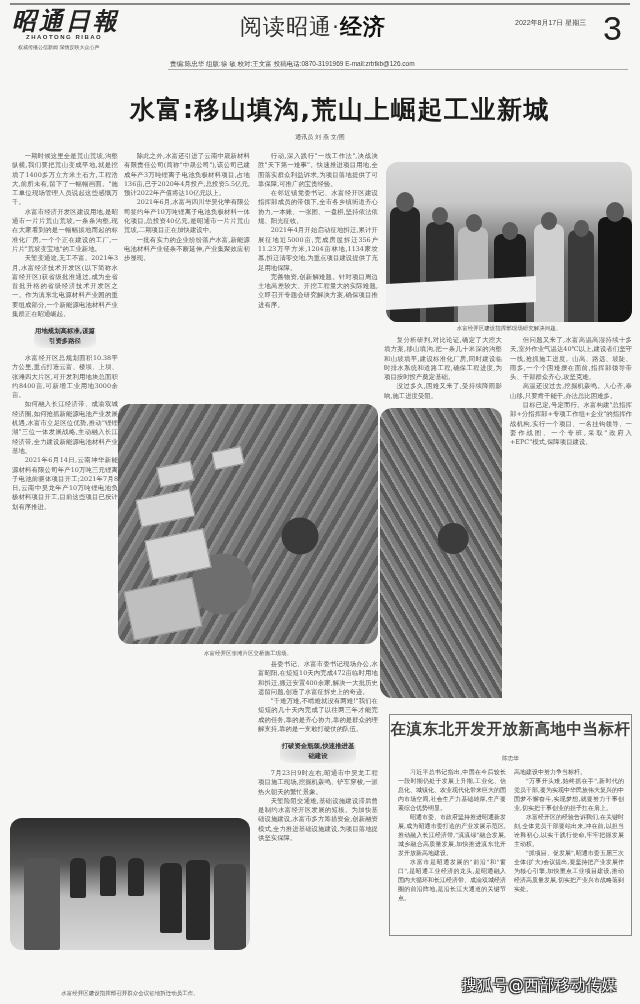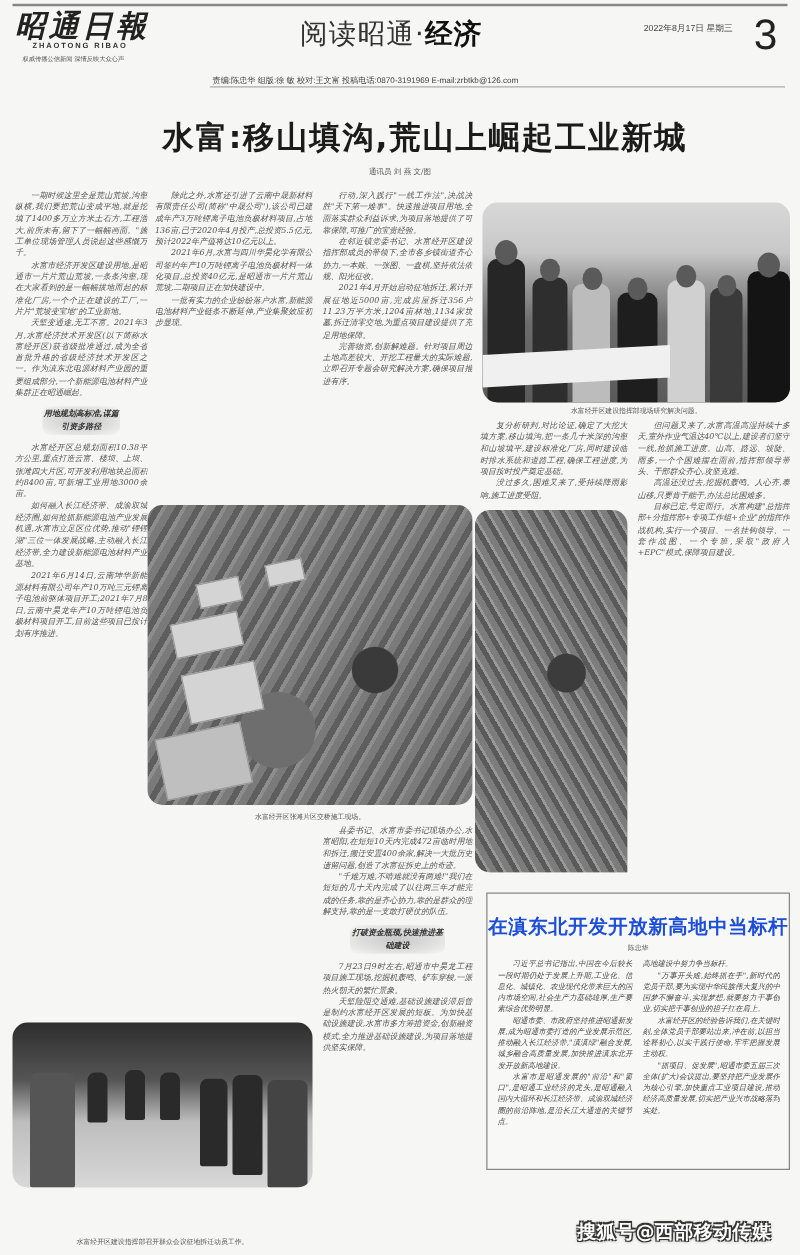--- a/index.html
+++ b/index.html
@@ -20,21 +20,21 @@
   .date { position: absolute; left: 515px; top: 18px; font-family: "Liberation Sans", sans-serif; font-size: 7px; color: #444; }
   .page-num { position: absolute; left: 603px; top: 8px; font-family: "Liberation Sans", sans-serif; font-size: 34px; color: #222; line-height: 40px; }
   .credits { position: absolute; left: 170px; top: 60px; font-family: "Liberation Sans", sans-serif; font-size: 6.5px; color: #444; white-space: nowrap; }
   .credits-rule { position: absolute; left: 168px; right: 12px; top: 69px; height: 1px; background: #aaa; }
 
   
   .headline { position: absolute; left: 0; width: 640px; top: 93px; text-align: center; font-family: "DejaVu Sans", sans-serif; font-weight: bold; font-size: 25px; letter-spacing: 1.5px; color: #1b1b1b; padding-left: 40px; }
   .byline { position: absolute; left: 0; width: 640px; top: 133px; text-align: center; font-size: 6px; color: #555; }
 
   
-  .col { position: absolute; font-size: 6.4px; line-height: 9.3px; color: #555; text-align: justify; overflow: hidden; font-style: italic; }
+  .col { position: absolute; font-size: 6.4px; line-height: 9.3px; color: #555; text-align: justify; overflow: hidden; }
   .col p { text-indent: 2em; }
   .subhead { margin: 6px 22px; padding: 2px 0; text-align: center; font-family: "DejaVu Sans", sans-serif; font-size: 6.4px; font-weight: bold; color: #333; text-indent: 0 !important;
     background: radial-gradient(ellipse at center, #c9c9c9 0%, #dedede 55%, rgba(240,240,240,0) 100%); border-radius: 6px; }
 
   
   .photo { position: absolute; border-radius: 12px; overflow: hidden; background: #888; }
   .photo-caption { position: absolute; font-size: 5.5px; color: #555; text-align: center; }
 
   .photo-meeting-top { left: 386px; top: 162px; width: 246px; height: 160px;
     background:
@@ -56,25 +56,25 @@
       radial-gradient(circle at 60% 45%, #3c3c3c 0 15px, transparent 16px),
       repeating-linear-gradient(60deg, #7c7c7c 0 5px, #5a5a5a 5px 9px, #999 9px 11px),
       #6a6a6a; }
 
   .photo-village { left: 10px; top: 818px; width: 240px; height: 132px;
     background: linear-gradient(180deg, #2e2e2e 0%, #555 35%, #bdbdbd 60%, #d8d8d8 100%); }
   .photo-village .p { position: absolute; background: #2a2a2a; border-radius: 6px 6px 2px 2px; }
 
   
   .box { position: absolute; left: 389px; top: 714px; width: 243px; height: 222px; border: 1.5px solid #888; background: #f8f8f6; }
-  .box-title { position: absolute; left: 0; width: 100%; top: 16px; text-align: center; font-family: "DejaVu Sans", sans-serif; font-weight: bold; font-size: 15.5px; color: #1d4ed8; letter-spacing: 0.5px; }
+  .box-title { position: absolute; left: 0; width: 100%; top: 4px; text-align: center; font-family: "DejaVu Sans", sans-serif; font-weight: bold; font-size: 15.5px; color: #404040; letter-spacing: 0.5px; }
   .box-author { position: absolute; left: 0; width: 100%; top: 40px; text-align: center; font-size: 5.5px; color: #555; }
   .box .col { font-family: "DejaVu Serif", serif; font-size: 6px; line-height: 9px; color: #4a4a4a; }
 
-  .watermark { position: absolute; left: 462px; top: 976px; font-family: "DejaVu Sans", sans-serif; font-weight: bold; font-size: 15px; color: #fff; letter-spacing: 0.5px;
+  .watermark { position: absolute; left: 462px; top: 976px; font-family: "DejaVu Sans", sans-serif; font-weight: normal; font-size: 15px; color: #fff; letter-spacing: 0.5px;
     text-shadow: -1px -1px 0 #333, 1px -1px 0 #333, -1px 1px 0 #333, 1px 1px 0 #333, 0 0 3px #222; white-space: nowrap; }
 </style>
 </head>
 <body>
 
 <div class="page">
 
   <div class="top-rule"></div>
 
   <div class="masthead">

